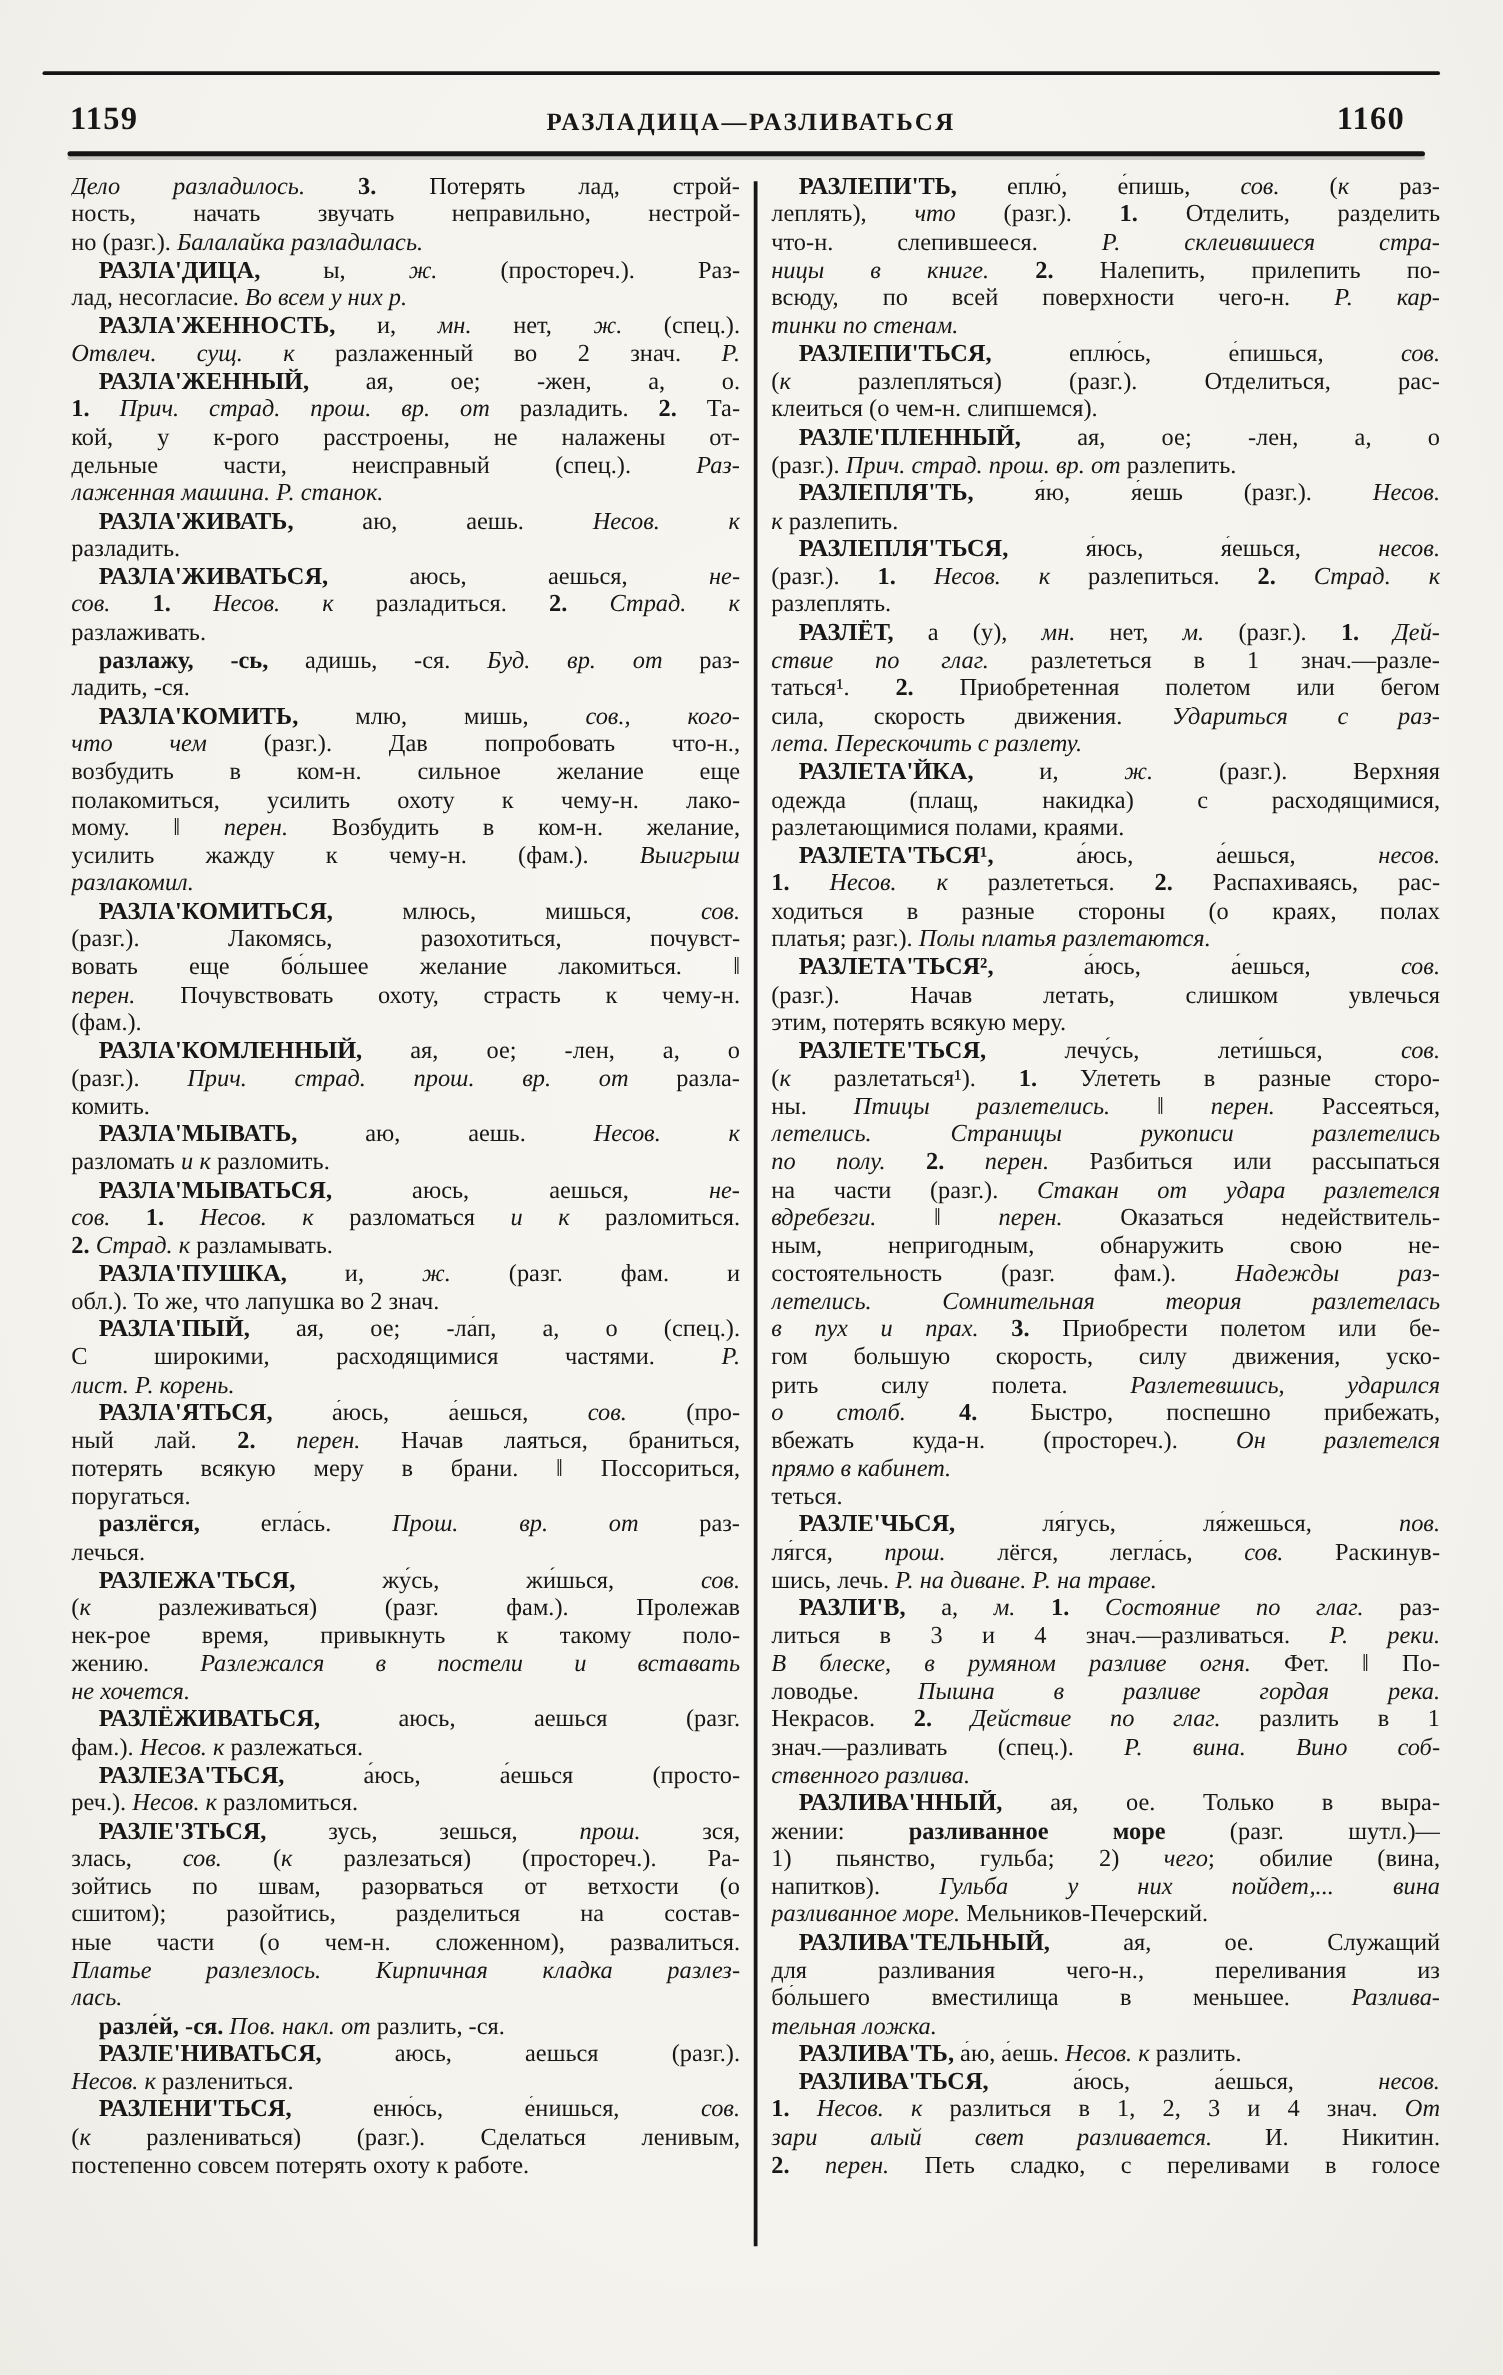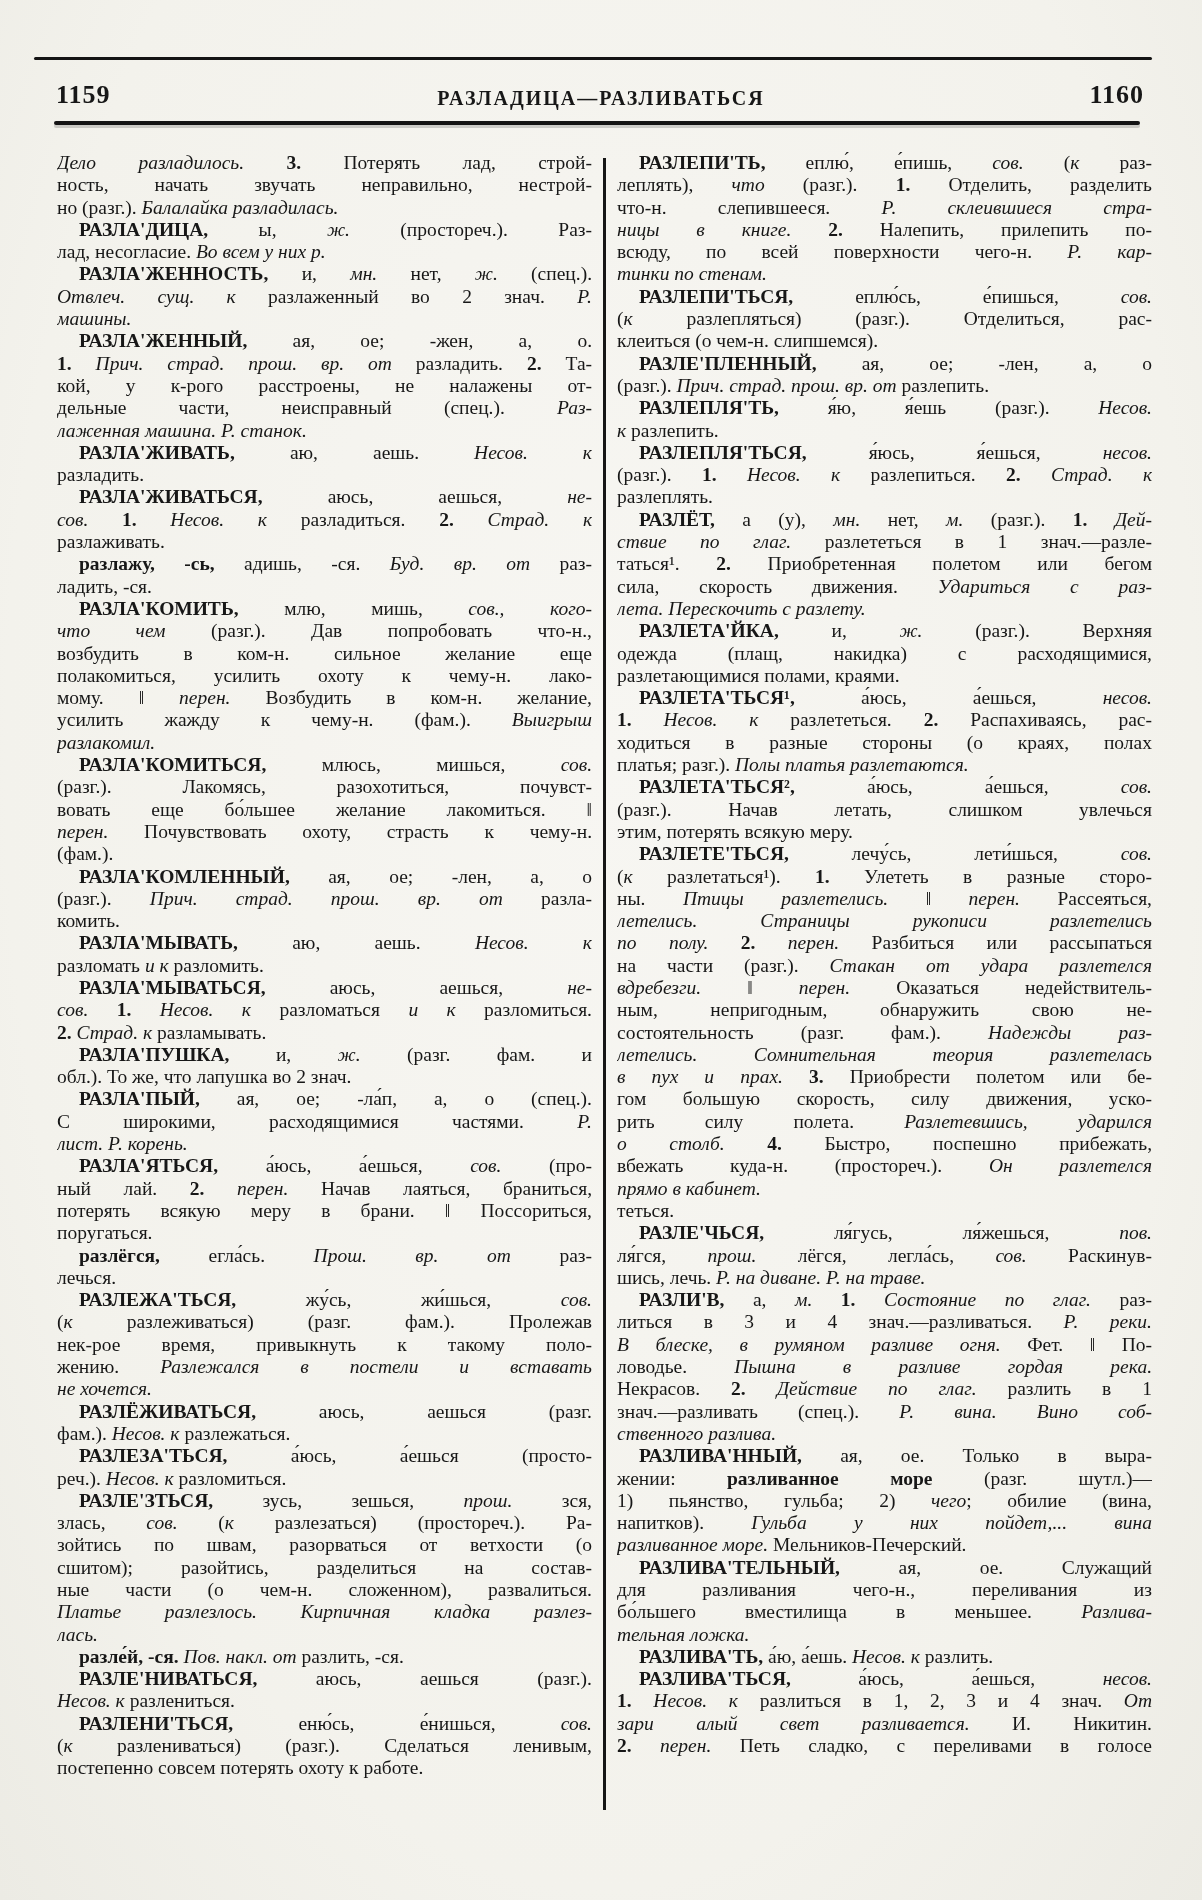--- a/index.html
+++ b/index.html
@@ -9,26 +9,26 @@
     background-image:radial-gradient(ellipse at 50% 40%, #f7f6f2 0%, #f3f2ec 70%, #ecebe4 100%);
     font-family:"Liberation Serif","DejaVu Serif",serif;
     color:#171717;
   }
   .rule{position:absolute;background:#141414;}
   #top-rule{left:34px;top:57px;width:1118px;height:3px;border-radius:2px;}
   #header-rule{left:54px;top:121px;width:1086px;height:4px;border-radius:2px;
     box-shadow:0 3px 0 rgba(20,20,20,.18);}
   .pageno{position:absolute;top:80px;font-size:26px;font-weight:bold;letter-spacing:1px;}
   #pageno-left{left:56px;text-align:right;}
-  #pageno-right{right:58px;}
+  #pageno-right{right:78px;}
   #running-head{
     position:absolute;left:0;top:87px;width:1202px;text-align:center;
     font-size:20px;font-weight:bold;letter-spacing:2px;
   }
-  #columns{position:absolute;left:57px;top:139px;width:1095px;display:flex;margin-top:13px;}
+  #columns{position:absolute;left:57px;top:139px;width:1095px;display:flex;}
   .col{width:535px;}
   #column-divider{width:3px;height:1652px;background:#161616;margin:6px 11px 0 11px;}
   .line{
     height:22.3px;line-height:22.3px;font-size:19.5px;
     text-align:justify;text-align-last:justify;overflow:hidden;
   }
   .line.last{text-align-last:left;}
   .line.ind{text-indent:22px;}
   .b{font-weight:bold;}
   .i{font-style:italic;}
@@ -47,21 +47,20 @@
 
   <div id="columns">
     <div class="col" id="col-left">
         <div class="line"><span class="i">Дело разладилось. </span><span class="b">3. </span><span>Потерять лад, строй-</span></div>
         <div class="line"><span>ность, начать звучать неправильно, нестрой-</span></div>
         <div class="line last"><span>но (разг.). </span><span class="i">Балалайка разладилась.</span></div>
         <div class="line ind"><span class="b">РАЗЛА'ДИЦА, </span><span>ы, </span><span class="i">ж. </span><span>(простореч.). Раз-</span></div>
         <div class="line last"><span>лад, несогласие. </span><span class="i">Во всем у них р.</span></div>
         <div class="line ind"><span class="b">РАЗЛА'ЖЕННОСТЬ, </span><span>и, </span><span class="i">мн. </span><span>нет, </span><span class="i">ж. </span><span>(спец.).</span></div>
         <div class="line"><span class="i">Отвлеч. сущ. к </span><span>разлаженный во 2 знач. </span><span class="i">Р.</span></div>
-        <div class="line last"><span class="i">машины.</span></div>
         <div class="line ind"><span class="b">РАЗЛА'ЖЕННЫЙ, </span><span>ая, ое; -жен, а, о.</span></div>
         <div class="line"><span class="b">1. </span><span class="i">Прич. страд. прош. вр. от </span><span>разладить. </span><span class="b">2. </span><span>Та-</span></div>
         <div class="line"><span>кой, у к-рого расстроены, не налажены от-</span></div>
         <div class="line"><span>дельные части, неисправный (спец.). </span><span class="i">Раз-</span></div>
         <div class="line last"><span class="i">лаженная машина. Р. станок.</span></div>
         <div class="line ind"><span class="b">РАЗЛА'ЖИВАТЬ, </span><span>аю, аешь. </span><span class="i">Несов. к</span></div>
         <div class="line last"><span>разладить.</span></div>
         <div class="line ind"><span class="b">РАЗЛА'ЖИВАТЬСЯ, </span><span>аюсь, аешься, </span><span class="i">не-</span></div>
         <div class="line"><span class="i">сов. </span><span class="b">1. </span><span class="i">Несов. к </span><span>разладиться. </span><span class="b">2. </span><span class="i">Страд. к</span></div>
         <div class="line last"><span>разлаживать.</span></div>

